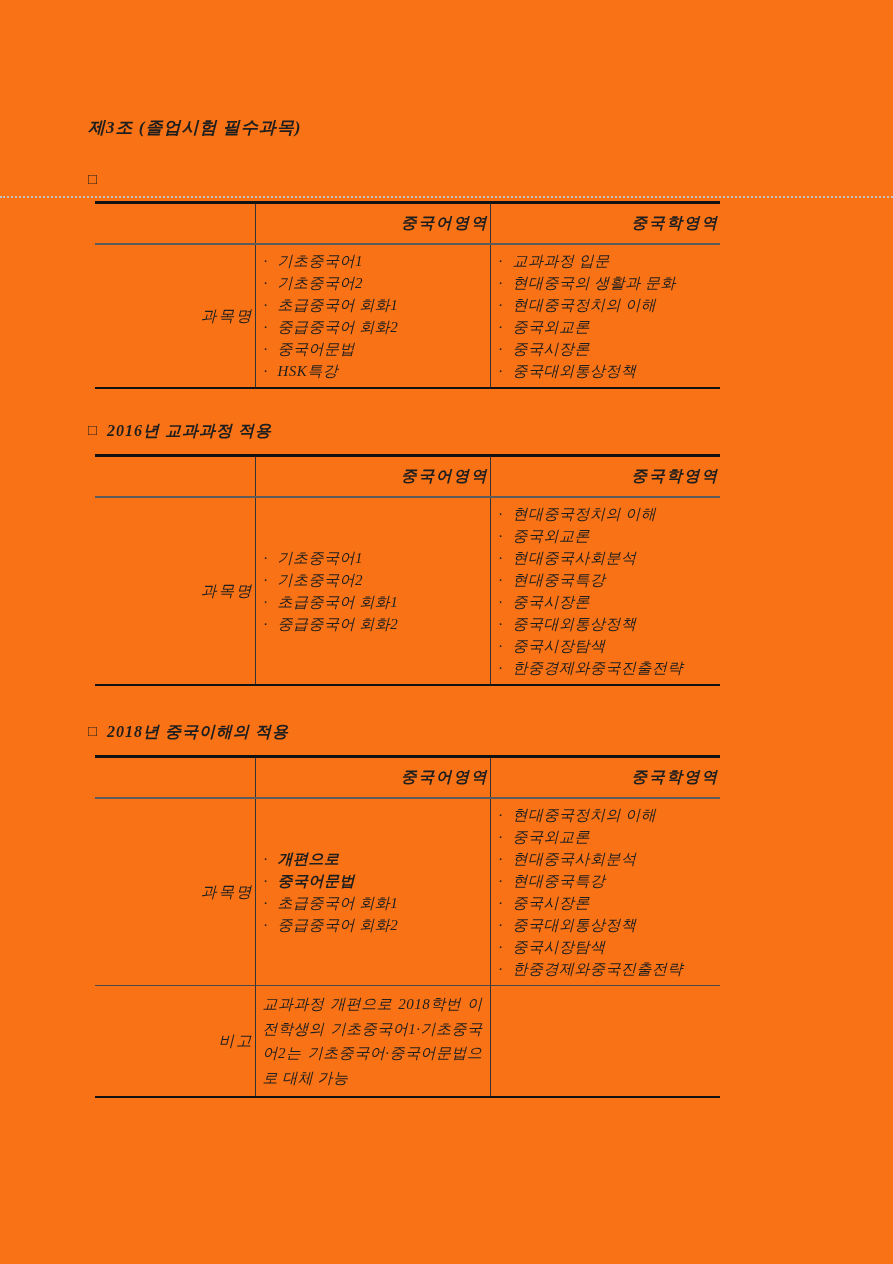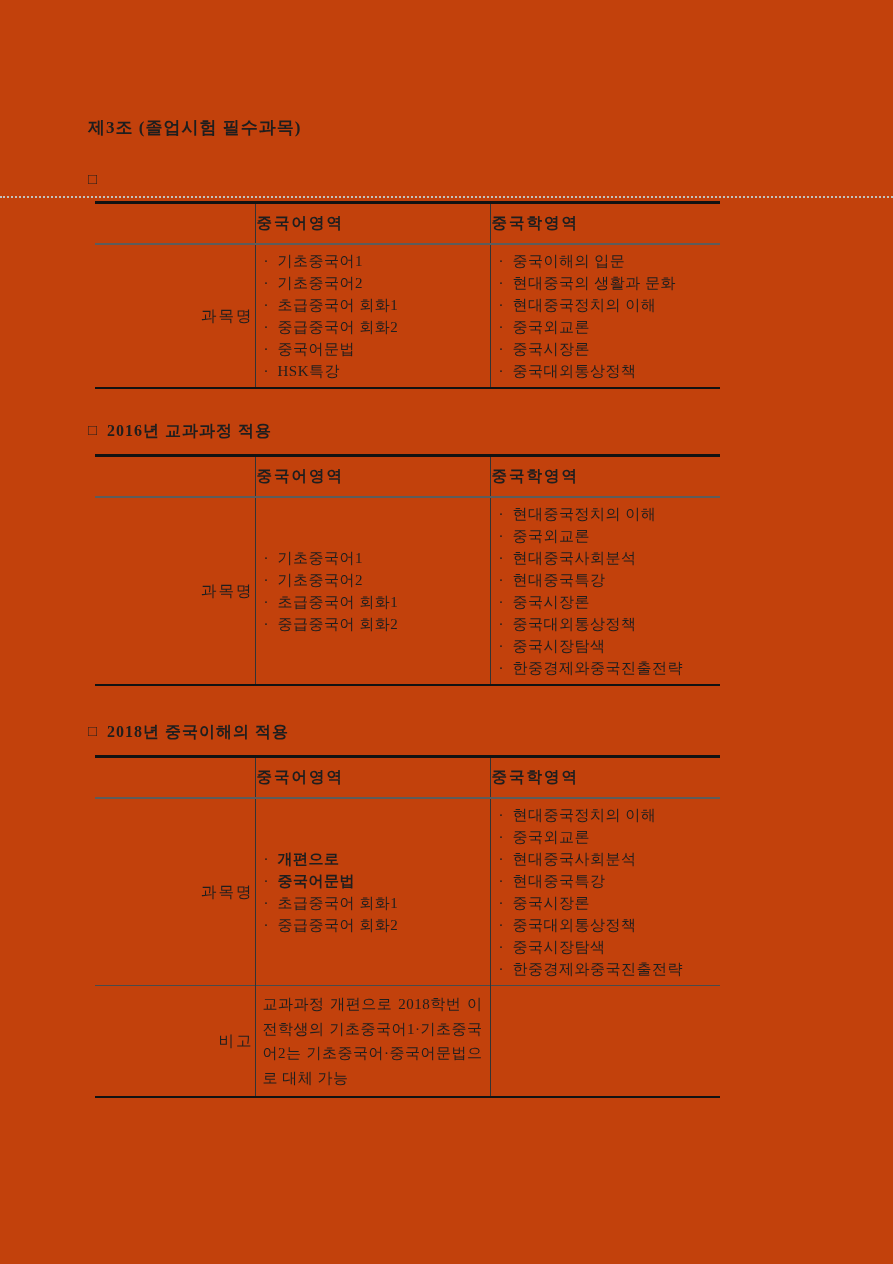--- a/index.html
+++ b/index.html
@@ -6,21 +6,22 @@
   body {
     width: 893px; height: 1264px;
     background: #ffffff;
     font-family: "Liberation Serif", "DejaVu Serif", serif;
     color: #1e1e1e;
   }
   .page {
     position: relative;
     width: 893px; height: 1264px;
     overflow: hidden;
-    background: #c2410c;
+    background: #f97316;
+    font-style: italic;
   }
   .doc-title {
     padding-top: 116px;
     margin-left: 88px;
     font-size: 17px;
     font-weight: bold;
     letter-spacing: 1px;
   }
   .section-heading {
     margin-left: 88px;
@@ -55,21 +56,21 @@
     border-bottom: 2px solid #121212;
   }
   col.c-label  { width: 160px; }
   col.c-lang   { width: 235px; }
   col.c-study  { width: 230px; }
   .rule-table th {
     height: 37px;
     font-size: 15.5px;
     font-weight: bold;
     letter-spacing: 2px;
-    text-align: left;
+    text-align: right;
     vertical-align: middle;
     border-bottom: 2px solid #5c5c5c;
   }
   .rule-table th.vline, .rule-table td.vline {
     border-left: 1.5px solid #333333;
   }
   .rule-table td {
     vertical-align: middle;
     font-size: 15px;
   }
@@ -156,21 +157,21 @@
                 <span class="course-text">중국어문법</span>
               </div>
               <div class="course-item">
                 <span class="bullet">·</span>
                 <span class="course-text">HSK특강</span>
               </div>
             </td>
           <td class="courses vline">
               <div class="course-item">
                 <span class="bullet">·</span>
-                <span class="course-text">중국이해의 입문</span>
+                <span class="course-text">교과과정 입문</span>
               </div>
               <div class="course-item">
                 <span class="bullet">·</span>
                 <span class="course-text">현대중국의 생활과 문화</span>
               </div>
               <div class="course-item">
                 <span class="bullet">·</span>
                 <span class="course-text">현대중국정치의 이해</span>
               </div>
               <div class="course-item">

